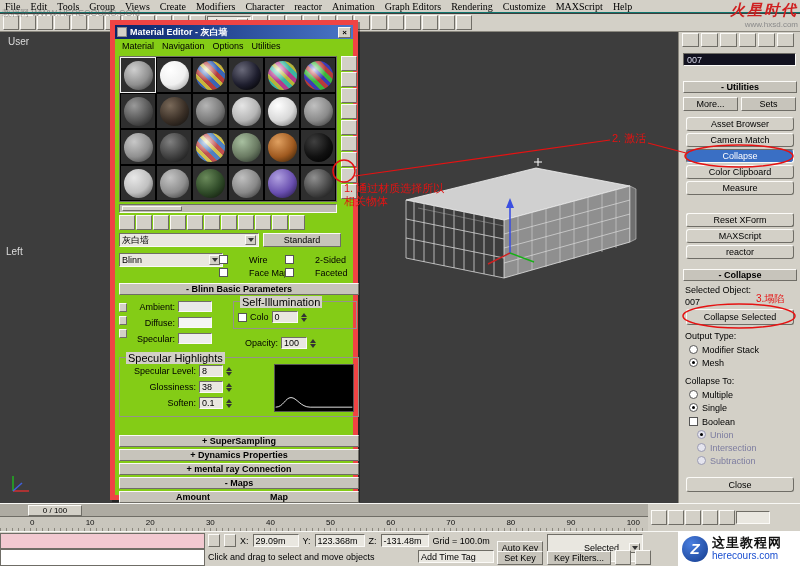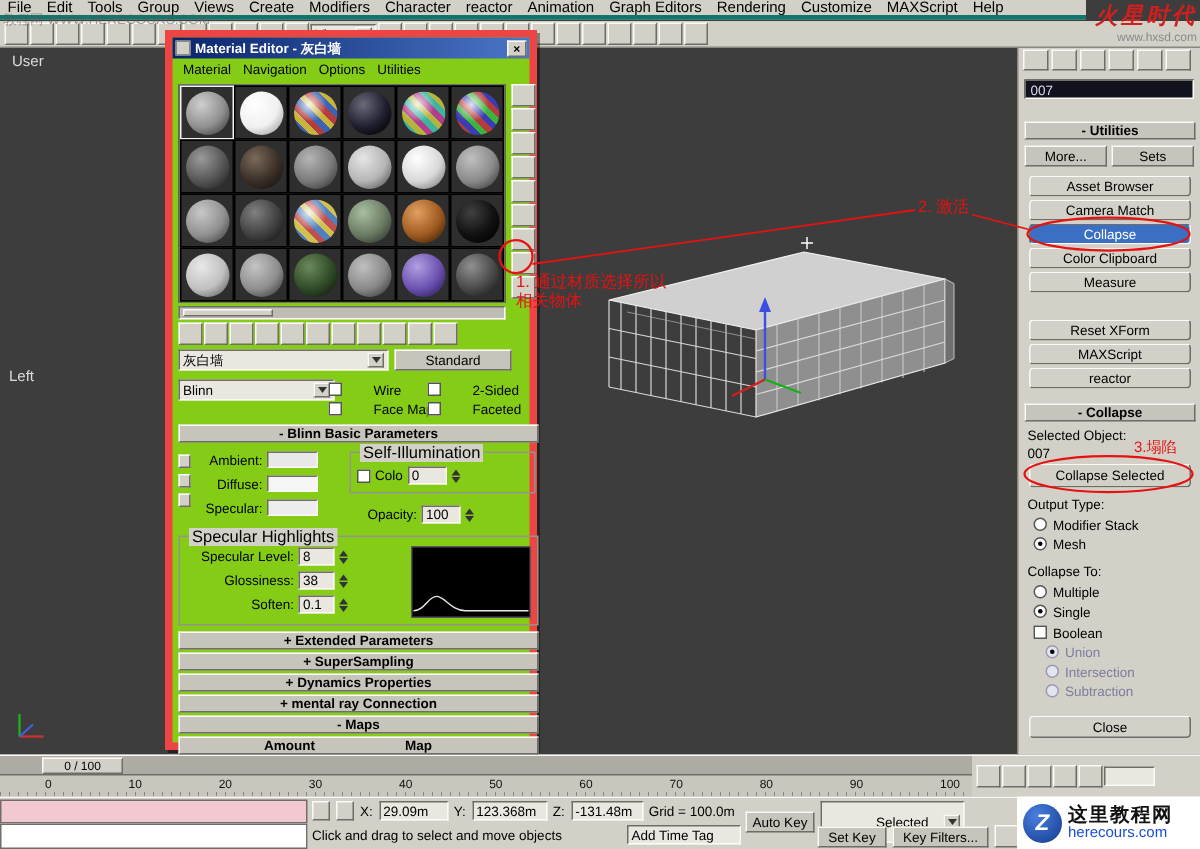--- a/index.html
+++ b/index.html
@@ -6,22 +6,22 @@
   body{width:800px;height:566px;background:#222;}
   #root{position:relative;width:800px;height:566px;overflow:hidden;background:#3d3d3d;
         font-family:"Liberation Sans",sans-serif;font-size:10px;color:#000;}
   .b-out{border:1px solid;border-color:#fbfaf7 #6f6d66 #6f6d66 #fbfaf7;background:#d3d0c7;}
   .b-in{border:1px solid;border-color:#6f6d66 #fbfaf7 #fbfaf7 #6f6d66;}
   .field{border:1px solid;border-color:#6f6d66 #fbfaf7 #fbfaf7 #6f6d66;background:#e9e7e0;
          font-size:9px;display:flex;align-items:center;padding:0 2px;white-space:nowrap;}
   .bar{background:#c7c4bb;border:1px solid;border-color:#fbfaf7 #6f6d66 #6f6d66 #fbfaf7;
        font-weight:bold;font-size:9px;display:flex;align-items:center;justify-content:center;}
   
-  .menubar{position:absolute;left:0;top:0;width:724px;height:13px;background:#d3d0c7;
-           border-bottom:3px solid #0f766e;display:flex;align-items:center;z-index:5;}
+  .menubar{position:absolute;left:0;top:0;width:800px;height:13px;background:#d3d0c7;
+           border-bottom:1px solid #0f766e;display:flex;align-items:center;z-index:5;font-family:Liberation Serif, serif;}
   .menu-item{padding:0 5px;white-space:nowrap;font-size:10px;}
   .toolbar{position:absolute;left:0;top:14px;width:800px;height:18px;background:#d3d0c7;
            border-bottom:1px solid #8a877e;display:flex;align-items:center;gap:1px;padding:0 3px;z-index:4;}
   .tb-btn{width:16px;height:15px;display:inline-flex;align-items:center;justify-content:center;
           font-size:9px;color:#2a2a2a;flex:none;}
   .wm-tl{position:absolute;left:2px;top:7px;z-index:6;font-size:9px;color:rgba(90,90,90,.55);
          pointer-events:none;white-space:nowrap;}
   .brand{position:absolute;left:692px;top:1px;width:106px;z-index:6;text-align:right;pointer-events:none;}
   .brand .b1{font-size:15px;font-weight:bold;font-style:italic;color:#cf1f1f;letter-spacing:2px;}
   .brand .b2{font-size:8px;color:#8a8a8a;}
@@ -485,21 +485,20 @@
               <i class="up"></i>
               <i class="dn"></i>
             </span>
         </span>
         <svg style="position:absolute;right:4px;top:6px;background:#000;border:1px solid #555;" width="80" height="48" viewBox="0 0 80 48">
           <path d="M0,44 C8,44 10,34 16,34 C22,34 26,44 36,44 L80,44" stroke="#e8e8e8" fill="none" stroke-width="1"></path>
         </svg>
       </span>
     </div>
 
-    <div class="bar rollout" style="top:396px;">+ Extended Parameters</div>
     <div class="bar rollout" style="top:410px;">+ SuperSampling</div>
     <div class="bar rollout" style="top:424px;">+ Dynamics Properties</div>
     <div class="bar rollout" style="top:438px;">+ mental ray Connection</div>
     <div class="bar rollout" style="top:452px;">- Maps</div>
     <div class="bar rollout" style="top:466px;justify-content:flex-start;">
       <span style="margin-left:56px;">Amount</span>
       <span style="margin-left:60px;">Map</span>
     </div>
   </div>
 
@@ -621,21 +620,21 @@
     <div class="sb-row" style="left:497px;top:2px;">
       <span class="bar" style="width:46px;height:14px;font-weight:normal;">Auto Key</span>
       <span class="combo field" style="width:96px;height:28px;padding-left:36px;">
         <span>Selected</span>
         <span class="carrow b-out">
             <i class="tri-dn"></i>
           </span>
       </span>
     </div>
     <div class="sb-row" style="left:497px;top:18px;">
-      <span class="bar" style="width:46px;height:14px;font-weight:normal;margin-left:48px;">Set Key</span>
+      <span class="bar" style="width:46px;height:14px;font-weight:normal;">Set Key</span>
       <span class="bar" style="width:64px;height:14px;font-weight:normal;">Key Filters...</span>
       <span class="tb-btn b-out"></span>
       <span class="tb-btn b-out"></span>
     </div>
   </div>
 
   <div class="logo">
     <span class="logo-badge">Z</span>
     <span>
       <div class="logo-t1">这里教程网</div>

